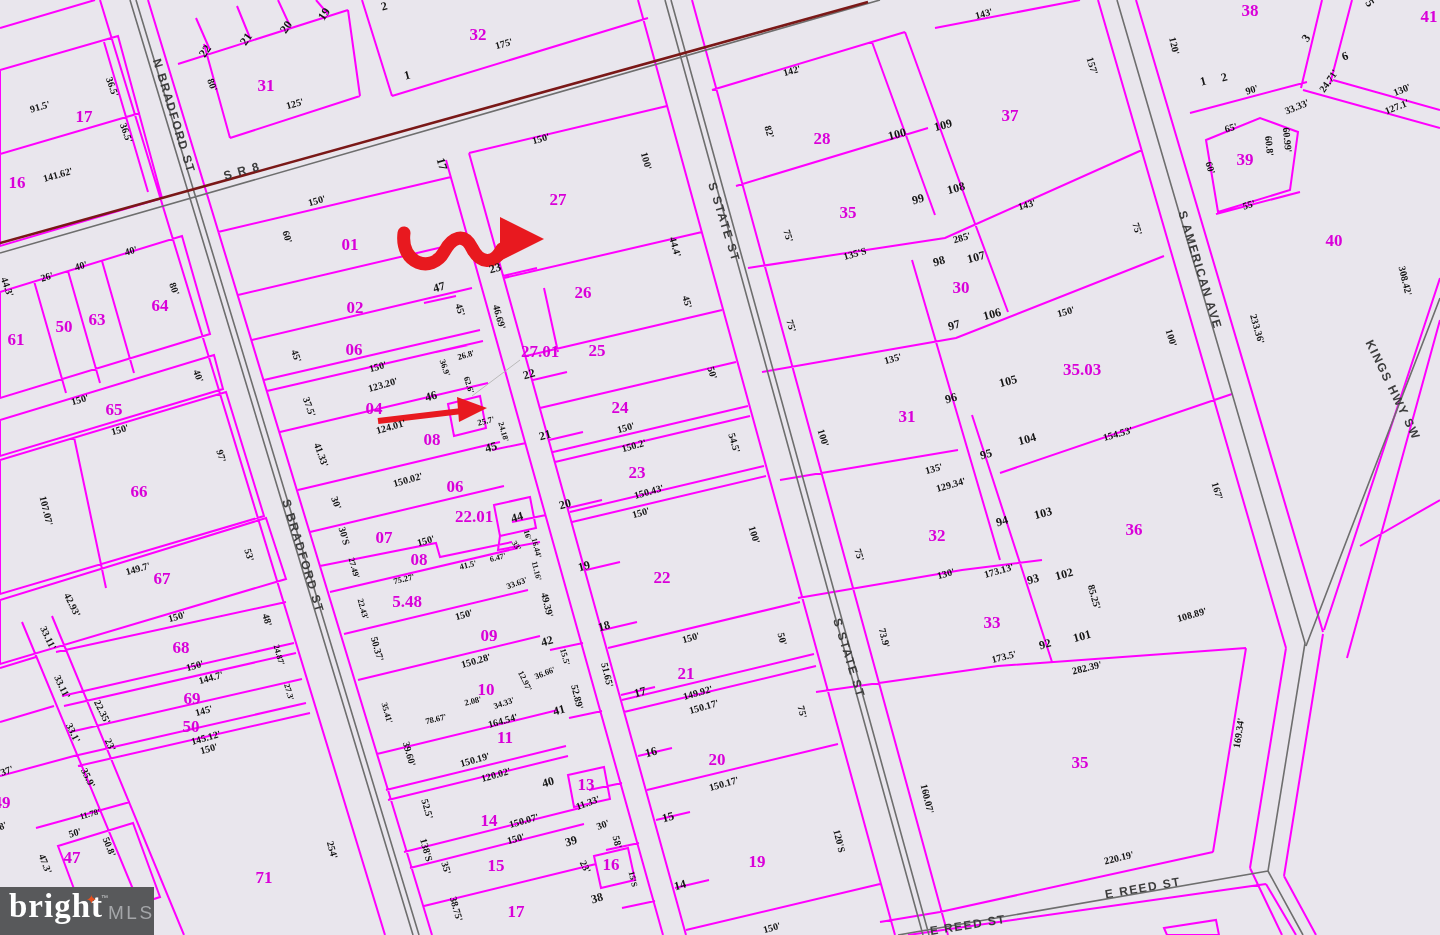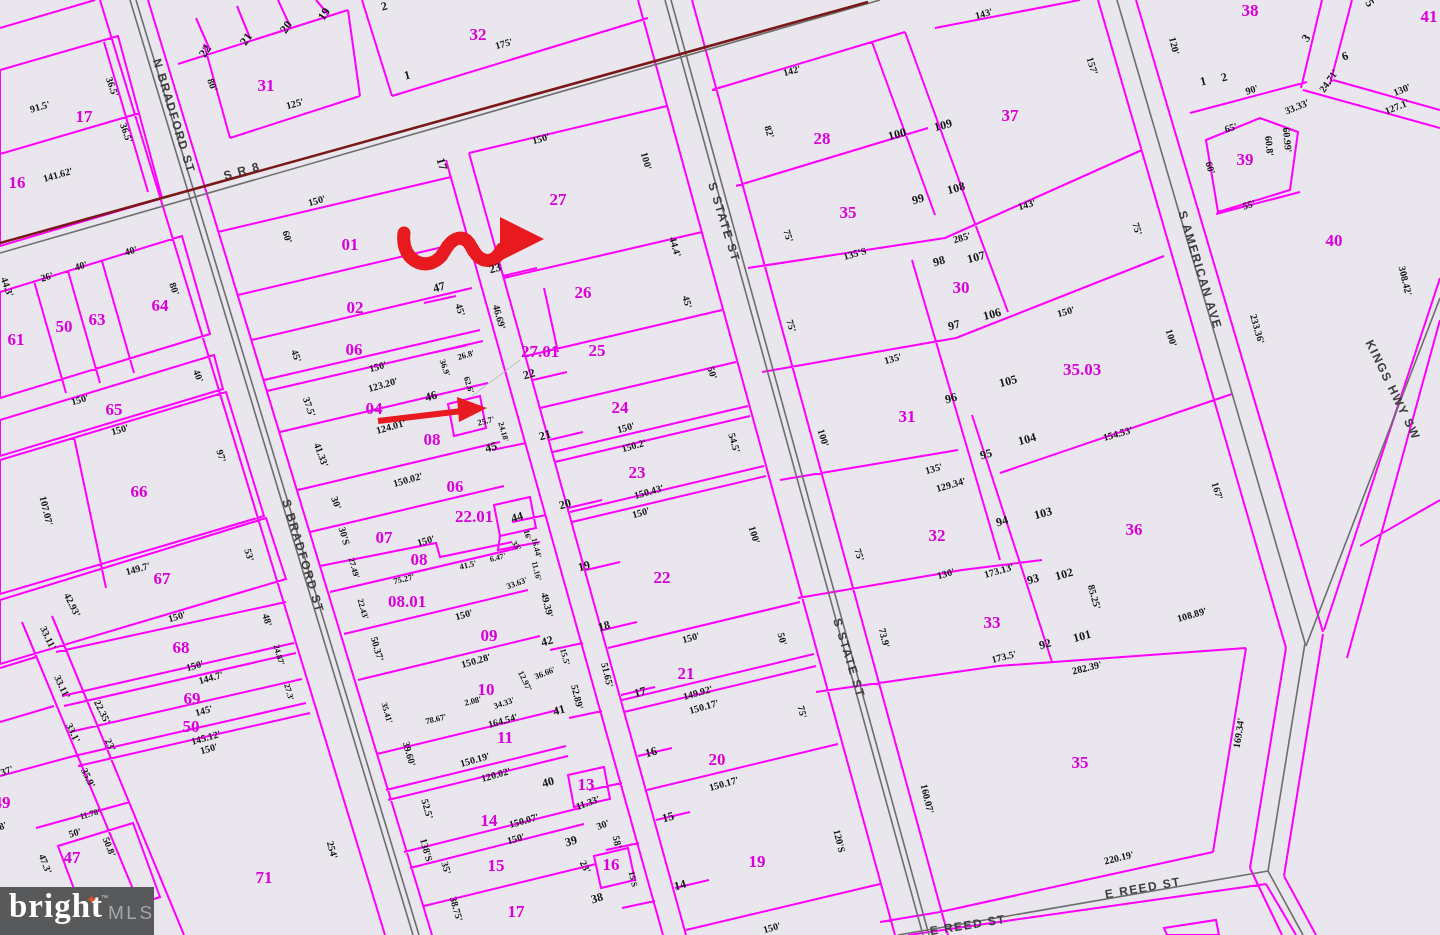--- a/index.html
+++ b/index.html
@@ -134,21 +134,21 @@
       <span class="lbl p" style="left: 637px; top: 472px; --r: 0deg;">23</span>
       <span class="lbl p" style="left: 455px; top: 486px; --r: 0deg;">06</span>
       <span class="lbl p" style="left: 139px; top: 491px; --r: 0deg;">66</span>
       <span class="lbl p" style="left: 474px; top: 516px; --r: 0deg;">22.01</span>
       <span class="lbl p" style="left: 384px; top: 537px; --r: 0deg;">07</span>
       <span class="lbl p" style="left: 937px; top: 535px; --r: 0deg;">32</span>
       <span class="lbl p" style="left: 1134px; top: 529px; --r: 0deg;">36</span>
       <span class="lbl p" style="left: 419px; top: 559px; --r: 0deg;">08</span>
       <span class="lbl p" style="left: 662px; top: 577px; --r: 0deg;">22</span>
       <span class="lbl p" style="left: 162px; top: 578px; --r: 0deg;">67</span>
-      <span class="lbl p" style="left: 407px; top: 601px; --r: 0deg;">08.01</span>
+      <span class="lbl p" style="left: 407px; top: 601px; --r: 0deg;">5.48</span>
       <span class="lbl p" style="left: 992px; top: 622px; --r: 0deg;">33</span>
       <span class="lbl p" style="left: 489px; top: 635px; --r: 0deg;">09</span>
       <span class="lbl p" style="left: 181px; top: 647px; --r: 0deg;">68</span>
       <span class="lbl p" style="left: 686px; top: 673px; --r: 0deg;">21</span>
       <span class="lbl p" style="left: 486px; top: 689px; --r: 0deg;">10</span>
       <span class="lbl p" style="left: 192px; top: 698px; --r: 0deg;">69</span>
       <span class="lbl p" style="left: 191px; top: 726px; --r: 0deg;">50</span>
       <span class="lbl p" style="left: 505px; top: 737px; --r: 0deg;">11</span>
       <span class="lbl p" style="left: 717px; top: 759px; --r: 0deg;">20</span>
       <span class="lbl p" style="left: 586px; top: 784px; --r: 0deg;">13</span>

